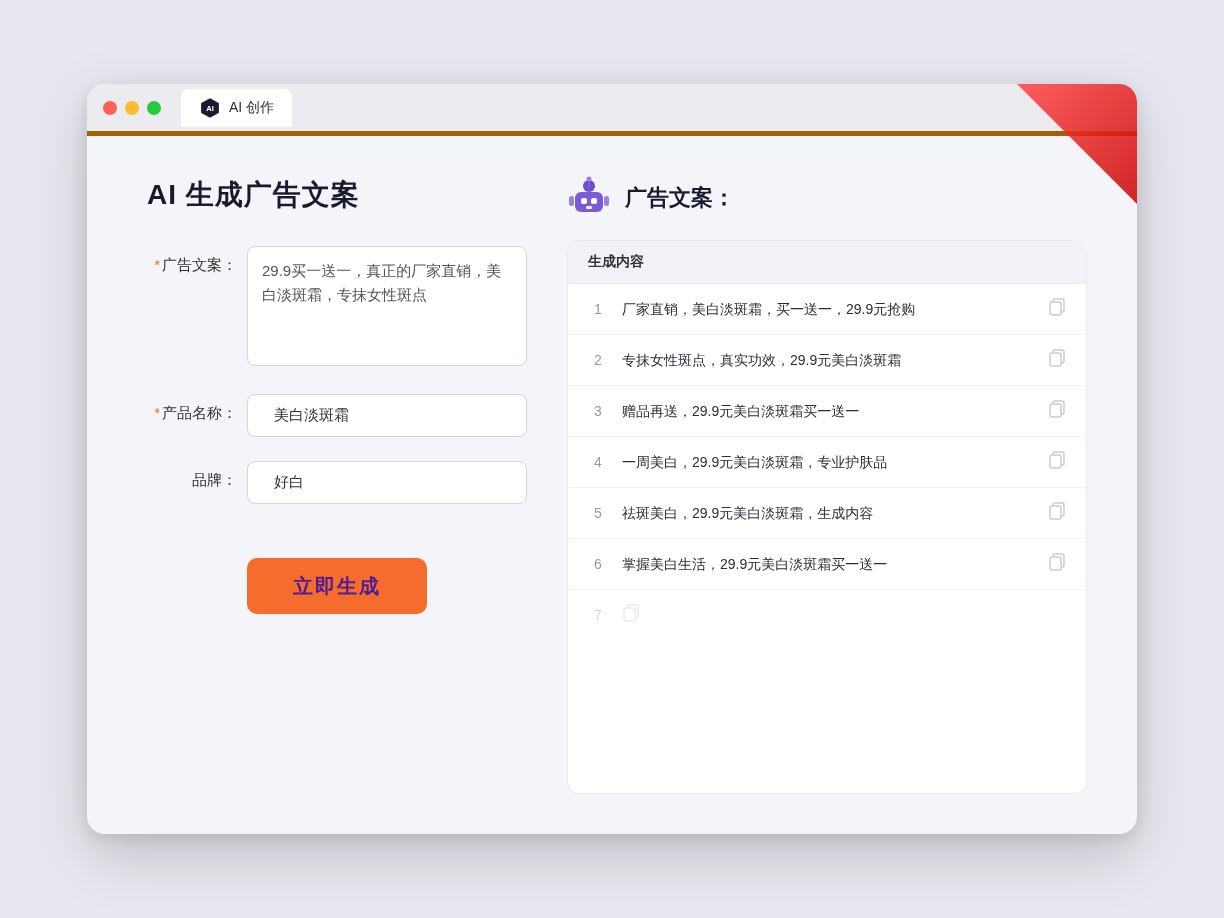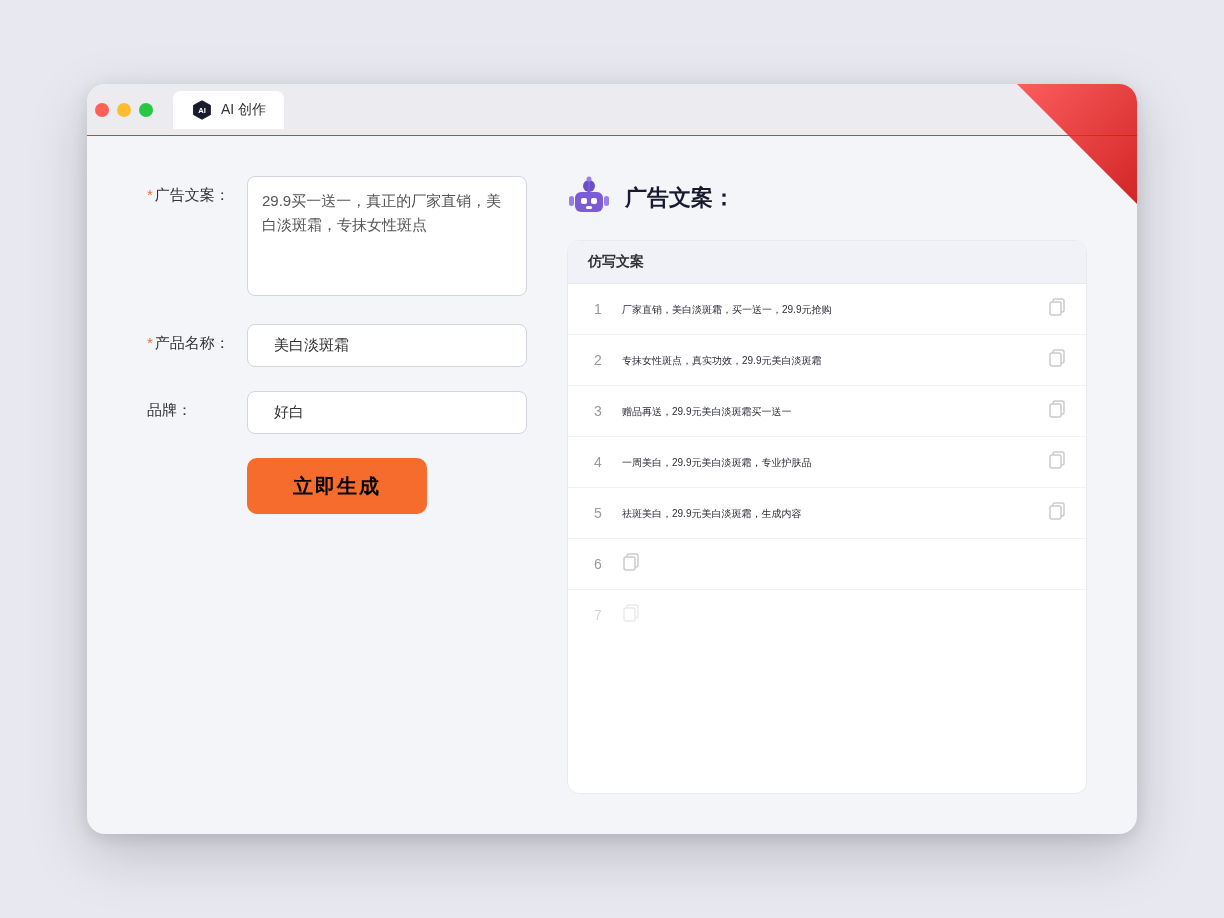--- a/index.html
+++ b/index.html
@@ -25,22 +25,22 @@
       display: flex;
       flex-direction: column;
       position: relative;
     }
 
     .browser-titlebar {
       background: #ececf0;
       height: 52px;
       display: flex;
       align-items: center;
-      padding: 0 8px;
-      border-bottom: 1px solid #a16207;
+      padding: 0 16px;
+      border-bottom: 5px solid #a16207;
       flex-shrink: 0;
     }
 
     .traffic-lights {
       display: flex;
       gap: 8px;
       margin-right: 20px;
     }
 
     .traffic-light {
@@ -99,21 +99,21 @@
       display: flex;
       align-items: flex-start;
       margin-bottom: 24px;
     }
 
     .form-label {
       font-size: 15px;
       color: #333;
       min-width: 90px;
       padding-top: 10px;
-      text-align: left;
+      text-align: right;
       flex-shrink: 0;
     }
 
     .form-label .required {
       color: #f56c2d;
       margin-right: 2px;
     }
 
     .form-input-wrap {
       flex: 1;
@@ -144,26 +144,27 @@
       color: #333;
       background: #fff;
       outline: none;
       font-family: inherit;
     }
 
     .generate-btn {
       width: 180px;
       height: 56px;
       background: #f56c2d;
-      color: #000000;
+      color: #4c1d95;
       border: none;
       border-radius: 10px;
       font-size: 20px;
       font-weight: 600;
       cursor: pointer;
+      margin-top: 30px;
       letter-spacing: 2px;
       margin-left: 100px;
     }
 
     
     .right-panel {
       flex: 1;
       display: flex;
       flex-direction: column;
     }
@@ -223,21 +224,21 @@
     .row-num {
       font-size: 14px;
       color: #999;
       min-width: 20px;
       text-align: center;
       flex-shrink: 0;
     }
 
     .row-text {
       flex: 1;
-      font-size: 10px;
+      font-size: 14px;
       color: #2d2d3a;
       line-height: 1.5;
     }
 
     .copy-icon-wrap {
       flex-shrink: 0;
       color: #bbb;
       font-size: 16px;
       cursor: pointer;
     }
@@ -272,20 +273,21 @@
         <polygon points="13,2 23,7.5 23,18.5 13,24 3,18.5 3,7.5" fill="#1a1a2e" stroke="#1a1a2e" stroke-width="1"></polygon>
         <text x="13" y="17" text-anchor="middle" fill="white" font-size="9" font-weight="bold" font-family="sans-serif">AI</text>
       </svg>
       <span>AI 创作</span>
     </div>
   </div>
 
   <div class="browser-content">
 
     <div class="left-panel">
+      <h1 class="main-title">AI 生成广告文案</h1>
 
       <div class="form-group">
         <label class="form-label">
           <span class="required">*</span><span>广告文案：</span>
         </label>
         <div class="form-input-wrap">
           <textarea class="form-textarea" style="">29.9买一送一，真正的厂家直销，美白淡斑霜，专抹女性斑点</textarea>
         </div>
       </div>
 
@@ -319,21 +321,21 @@
           <rect x="19" y="30" width="6" height="3" rx="1.5" fill="white"></rect>
           <line x1="22" y1="4" x2="22" y2="16" stroke="#7c5cd6" stroke-width="2"></line>
           <circle cx="22" cy="3" r="2.5" fill="#9b7fe8"></circle>
           <rect x="2" y="20" width="5" height="10" rx="2.5" fill="#9b7fe8"></rect>
           <rect x="37" y="20" width="5" height="10" rx="2.5" fill="#9b7fe8"></rect>
         </svg>
         <span class="right-title">广告文案：</span>
       </div>
 
       <div class="results-table">
-        <div class="results-header">仿写文案</div>
+        <div class="results-header">生成内容</div>
 
         <div id="results-list">
             <div class="result-row">
               <span class="row-num">1</span>
               <span class="row-text">厂家直销，美白淡斑霜，买一送一，29.9元抢购</span>
               <span class="copy-icon-wrap"><svg width="18" height="18" viewBox="0 0 18 18" fill="none">
                   <rect x="5" y="1" width="11" height="13" rx="2" stroke="#ccc" stroke-width="1.5" fill="none"></rect>
                   <rect x="2" y="4" width="11" height="13" rx="2" stroke="#ccc" stroke-width="1.5" fill="white"></rect>
                 </svg></span>
             </div>
@@ -364,20 +366,21 @@
             <div class="result-row">
               <span class="row-num">5</span>
               <span class="row-text">祛斑美白，29.9元美白淡斑霜，生成内容</span>
               <span class="copy-icon-wrap"><svg width="18" height="18" viewBox="0 0 18 18" fill="none">
                   <rect x="5" y="1" width="11" height="13" rx="2" stroke="#ccc" stroke-width="1.5" fill="none"></rect>
                   <rect x="2" y="4" width="11" height="13" rx="2" stroke="#ccc" stroke-width="1.5" fill="white"></rect>
                 </svg></span>
             </div>
             <div class="result-row">
               <span class="row-num">6</span>
+              <span class="row-text">掌握美白生活，29.9元美白淡斑霜买一送一</span>
               <span class="copy-icon-wrap"><svg width="18" height="18" viewBox="0 0 18 18" fill="none">
                   <rect x="5" y="1" width="11" height="13" rx="2" stroke="#ccc" stroke-width="1.5" fill="none"></rect>
                   <rect x="2" y="4" width="11" height="13" rx="2" stroke="#ccc" stroke-width="1.5" fill="white"></rect>
                 </svg></span>
             </div>
             <div class="result-row faded">
               <span class="row-num">7</span>
               <span class="copy-icon-wrap"><svg width="18" height="18" viewBox="0 0 18 18" fill="none">
                   <rect x="5" y="1" width="11" height="13" rx="2" stroke="#ccc" stroke-width="1.5" fill="none"></rect>
                   <rect x="2" y="4" width="11" height="13" rx="2" stroke="#ccc" stroke-width="1.5" fill="white"></rect>

